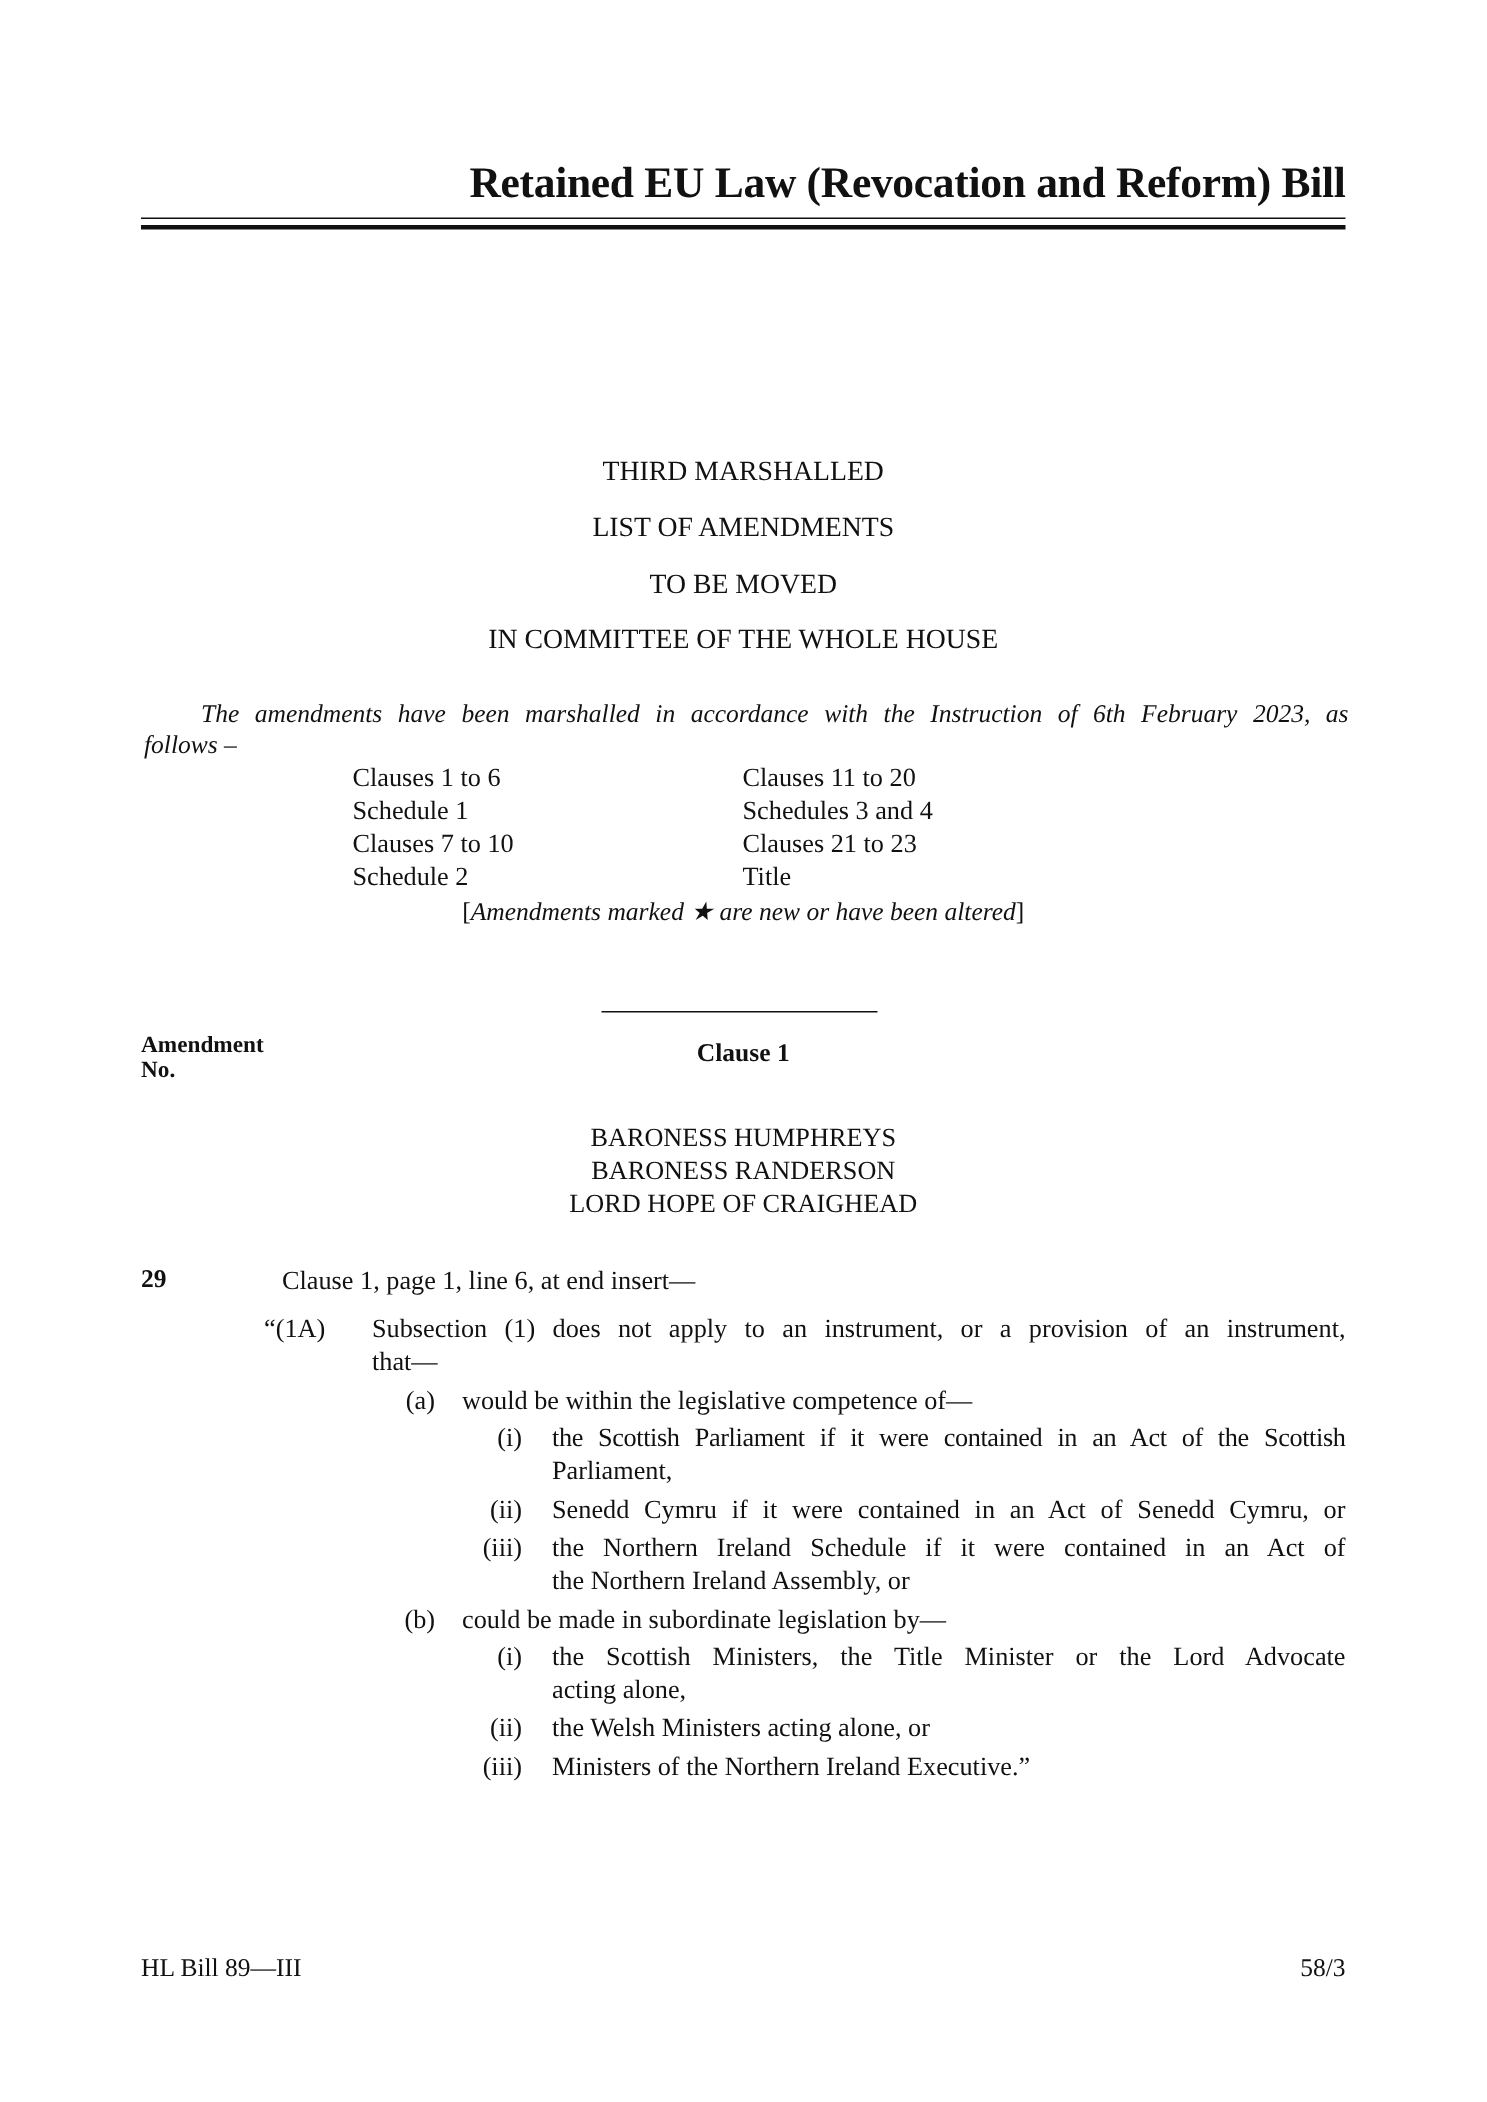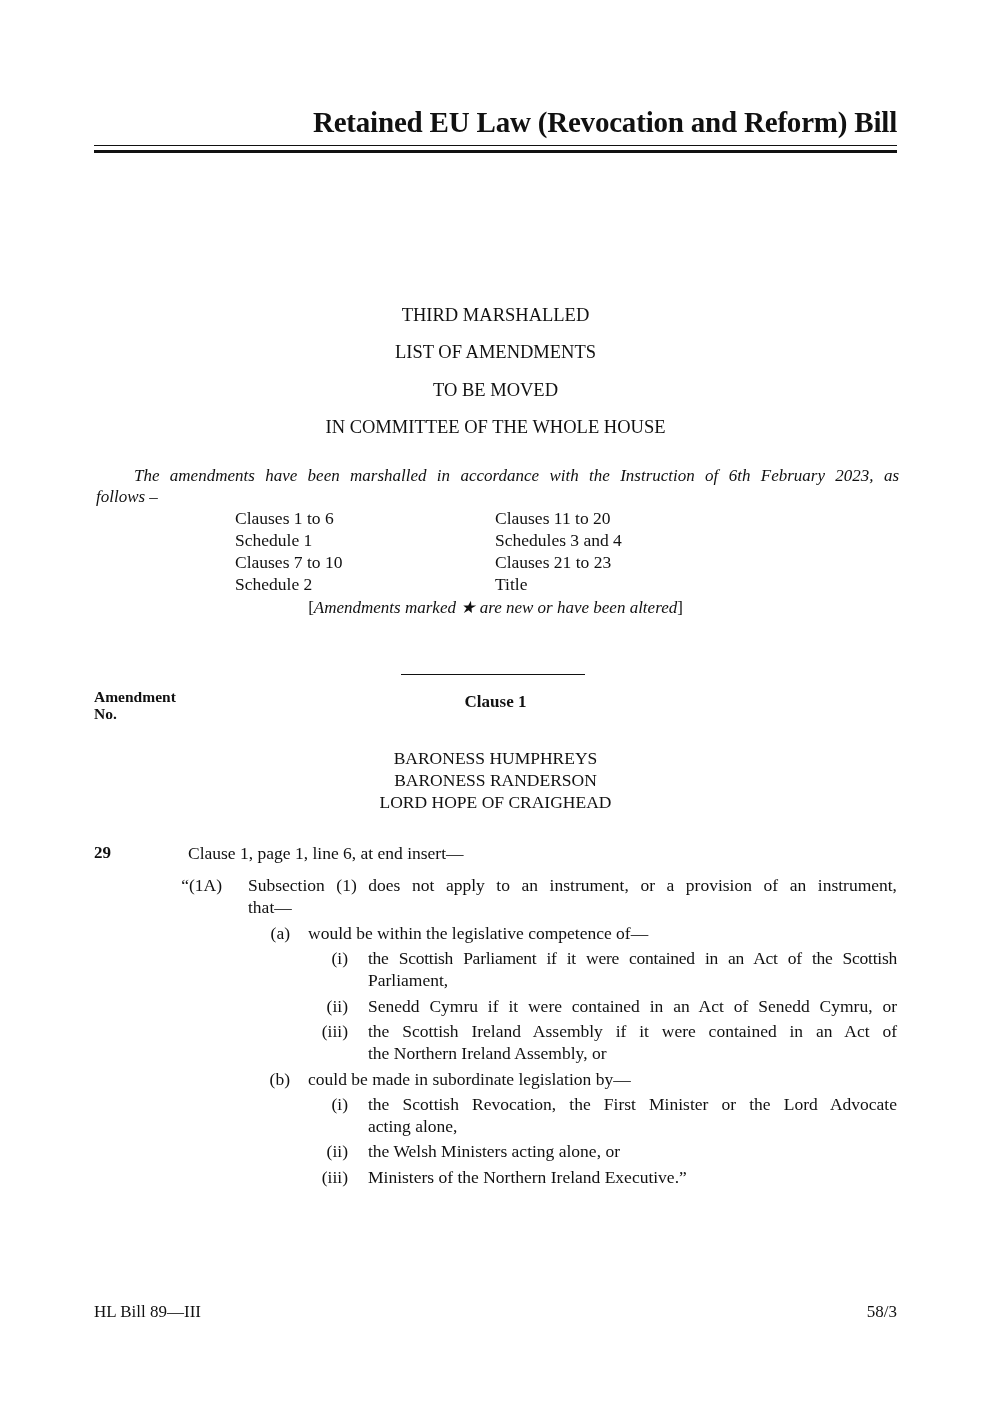--- a/index.html
+++ b/index.html
@@ -69,43 +69,43 @@
   <div>BARONESS HUMPHREYS</div>
   <div>BARONESS RANDERSON</div>
   <div>LORD HOPE OF CRAIGHEAD</div>
 </div>
 
 <div class="abs num">29</div>
 
 <div class="body">
   <div class="abs" style="left:188px; top:842px">Clause 1, page 1, line 6, at end insert—</div>
 
-  <div class="label" style="left:162px; width:60px; top:874px; text-align:right">“(1A)</div>
+  <div class="label" style="left:176px; width:60px; top:874px; text-align:left">“(1A)</div>
   <div class="text" style="left:248px; width:649px; top:874px; text-align-last:justify">Subsection (1) does not apply to an instrument, or a provision of an instrument,</div>
   <div class="text" style="left:248px; top:896px">that—</div>
 
   <div class="label" style="left:240px; width:50px; top:922px">(a)</div>
   <div class="text" style="left:308px; top:922px">would be within the legislative competence of—</div>
 
   <div class="label" style="left:296px; width:52px; top:947px">(i)</div>
   <div class="text" style="left:368px; width:529px; top:947px; text-align-last:justify; letter-spacing:-0.25px">the Scottish Parliament if it were contained in an Act of the Scottish</div>
   <div class="text" style="left:368px; top:969px">Parliament,</div>
 
   <div class="label" style="left:296px; width:52px; top:995px">(ii)</div>
   <div class="text" style="left:368px; width:529px; top:995px; text-align-last:justify">Senedd Cymru if it were contained in an Act of Senedd Cymru, or</div>
 
   <div class="label" style="left:296px; width:52px; top:1020px">(iii)</div>
-  <div class="text" style="left:368px; width:529px; top:1020px; text-align-last:justify">the Scottish Ireland Assembly if it were contained in an Act of</div>
+  <div class="text" style="left:368px; width:529px; top:1020px; text-align-last:justify">the Northern Ireland Schedule if it were contained in an Act of</div>
   <div class="text" style="left:368px; top:1042px">the Northern Ireland Assembly, or</div>
 
   <div class="label" style="left:240px; width:50px; top:1068px">(b)</div>
   <div class="text" style="left:308px; top:1068px">could be made in subordinate legislation by—</div>
 
   <div class="label" style="left:296px; width:52px; top:1093px">(i)</div>
-  <div class="text" style="left:368px; width:529px; top:1093px; text-align-last:justify">the Scottish Revocation, the First Minister or the Lord Advocate</div>
+  <div class="text" style="left:368px; width:529px; top:1093px; text-align-last:justify">the Scottish Ministers, the Title Minister or the Lord Advocate</div>
   <div class="text" style="left:368px; top:1115px">acting alone,</div>
 
   <div class="label" style="left:296px; width:52px; top:1140px">(ii)</div>
   <div class="text" style="left:368px; top:1140px">the Welsh Ministers acting alone, or</div>
 
   <div class="label" style="left:296px; width:52px; top:1166px">(iii)</div>
   <div class="text" style="left:368px; top:1166px">Ministers of the Northern Ireland Executive.”</div>
 </div>
 
 <div class="abs footer" style="left:94px">HL Bill 89—III</div>

